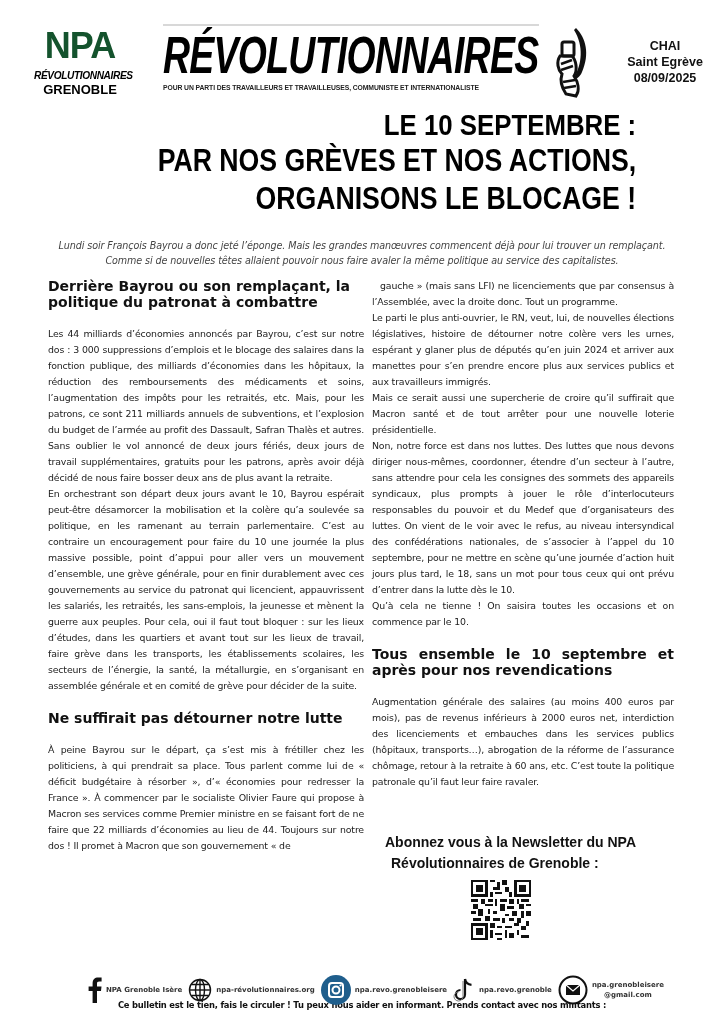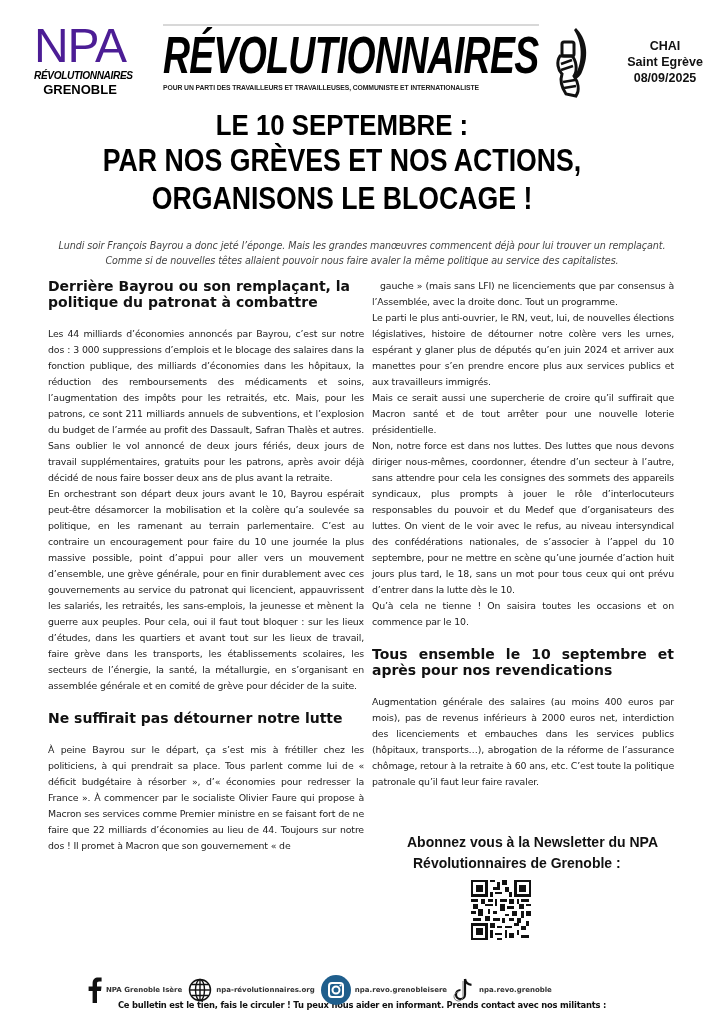--- a/index.html
+++ b/index.html
@@ -1,52 +1,52 @@
 <!DOCTYPE html>
 <html><head>
 <meta charset="utf-8">
 <style>
   * { box-sizing: border-box; margin: 0; padding: 0; }
   html, body { width: 724px; height: 1024px; background: #ffffff; overflow: hidden; }
   body { position: relative; font-family: "DejaVu Sans", sans-serif; color: #1a1a1a; }
 
   
   .hdr-left { position: absolute; left: 30px; top: 26px; width: 100px; text-align: center; }
-  .hdr-left .npa { font-family: "Liberation Sans", sans-serif; font-weight: normal; font-size: 48px; line-height: 40px; letter-spacing: -1px; color: #4c1d95; }
+  .hdr-left .npa { font-family: "Liberation Sans", sans-serif; font-weight: bold; font-size: 36px; line-height: 40px; letter-spacing: -1px; color: #14532d; }
   .hdr-left .rev { font-family: "Liberation Sans", sans-serif; font-style: italic; font-weight: bold; font-size: 11px; letter-spacing: -0.4px; margin-top: 3px; color: #000; transform: scaleX(0.92); }
   .hdr-left .gre { font-family: "Liberation Sans", sans-serif; font-weight: bold; font-size: 13px; line-height: 17px; color: #000; }
 
   .hdr-mid { position: absolute; left: 163px; top: 24px; width: 376px; }
   .hdr-mid .rule { height: 2px; background: #d8d8d8; margin-bottom: 3px; }
   .hdr-mid .title { font-family: "Liberation Sans", sans-serif; font-style: italic; font-weight: bold; font-size: 52px; line-height: 52px; color: #000; transform: scaleX(0.72); transform-origin: left; white-space: nowrap; letter-spacing: -1px; }
   .hdr-mid .tagline { font-family: "Liberation Sans", sans-serif; font-weight: bold; font-size: 7.4px; color: #222; margin-top: 2px; white-space: nowrap; letter-spacing: -0.1px; transform: scaleX(0.92); transform-origin: left; }
 
   .hdr-logo { position: absolute; left: 552px; top: 24px; width: 40px; height: 76px; }
 
   .hdr-right { position: absolute; left: 615px; top: 38px; width: 100px; text-align: center; font-family: "Liberation Sans", sans-serif; font-weight: bold; font-size: 12.5px; line-height: 16px; color: #111; }
 
   
-  .headline { position: absolute; left: 0; top: 108px; width: 684px; text-align: center; font-family: "Liberation Sans", sans-serif; font-weight: bold; color: #000; }
+  .headline { position: absolute; left: 0; top: 108px; width: 684px; text-align: right; font-family: "Liberation Sans", sans-serif; font-weight: bold; color: #000; }
   .headline .l1 { font-size: 30px; line-height: 34px; transform: scaleX(0.86); }
   .headline .l2 { font-size: 31px; line-height: 38px; transform: scaleX(0.86); }
   .headline .l3 { font-size: 31px; line-height: 38px; transform: scaleX(0.86); }
 
   .chapo { position: absolute; left: 20px; top: 238px; width: 684px; text-align: center; font-family: "DejaVu Sans", sans-serif; font-style: italic; font-size: 9.6px; line-height: 15px; color: #444; letter-spacing: -0.1px; }
 
   
   .col { position: absolute; top: 278px; font-family: "DejaVu Sans", sans-serif; font-size: 9.4px; line-height: 16px; color: #222; text-align: justify; }
   .col-left { left: 48px; width: 316px; }
   .col-right { left: 372px; width: 302px; }
   .col h3 { font-size: 14px; font-weight: bold; line-height: 16px; color: #111; margin-bottom: 16px; text-align: left; }
   .col p { margin: 0; letter-spacing: -0.15px; }
   .col .gap { height: 16px; }
   .col h3.just { text-align: justify; }
 
   
-  .newsletter { position: absolute; left: 407px; top: 832px; width: 270px; font-family: "Liberation Sans", sans-serif; font-weight: bold; font-size: 14px; line-height: 21px; color: #111; }
+  .newsletter { position: absolute; left: 385px; top: 832px; width: 270px; font-family: "Liberation Sans", sans-serif; font-weight: bold; font-size: 14px; line-height: 21px; color: #111; }
   .newsletter .n2 { padding-left: 6px; }
   .qr { position: absolute; left: 471px; top: 880px; width: 60px; height: 60px; }
 
   
   .foot-note { position: absolute; left: 0; top: 955px; width: 724px; text-align: center; font-family: "DejaVu Sans", sans-serif; font-weight: bold; font-size: 8.4px; color: #111; letter-spacing: -0.2px; margin-top: 45px; }
   .foot { position: absolute; left: 88px; top: 970px; height: 40px; display: flex; align-items: center; font-family: "DejaVu Sans", sans-serif; font-weight: bold; font-size: 7px; color: #333; }
   .foot .item { display: flex; align-items: center; margin-right: 6px; }
   .foot .ico { display: flex; align-items: center; justify-content: center; margin-right: 4px; }
   .foot .email-label { line-height: 10px; text-align: center; }
 </style>
@@ -224,13 +224,26 @@
   <div class="item">
     <span class="ico">
       <svg width="22" height="26" viewBox="0 0 22 26">
           <path d="M12 2 V17.5 A4.5 4.5 0 1 1 7.5 13" fill="none" stroke="#111" stroke-width="2.2"></path>
           <path d="M12 2 C12.6 5.5 15 7.5 18.5 7.8" fill="none" stroke="#111" stroke-width="2.2"></path>
           <path d="M10 4 V19.5 A4.5 4.5 0 1 1 5.5 15" fill="none" stroke="#777" stroke-width="1"></path>
         </svg>
     </span>
     <span>npa.revo.grenoble</span>
   </div>
+  <div class="item">
+    <span class="ico">
+      <svg width="30" height="30" viewBox="0 0 30 30">
+          <circle cx="15" cy="15" r="13.5" fill="#fff" stroke="#111" stroke-width="2"></circle>
+          <rect x="8" y="10" width="14" height="10" fill="#111"></rect>
+          <path d="M8 10 L15 16 L22 10" fill="none" stroke="#fff" stroke-width="1.2"></path>
+        </svg>
+    </span>
+    <span class="email-label">
+      <span style="display:block">npa.grenobleisere</span>
+      <span style="display:block">@gmail.com</span>
+    </span>
+  </div>
 </div>
 
 </body></html>

